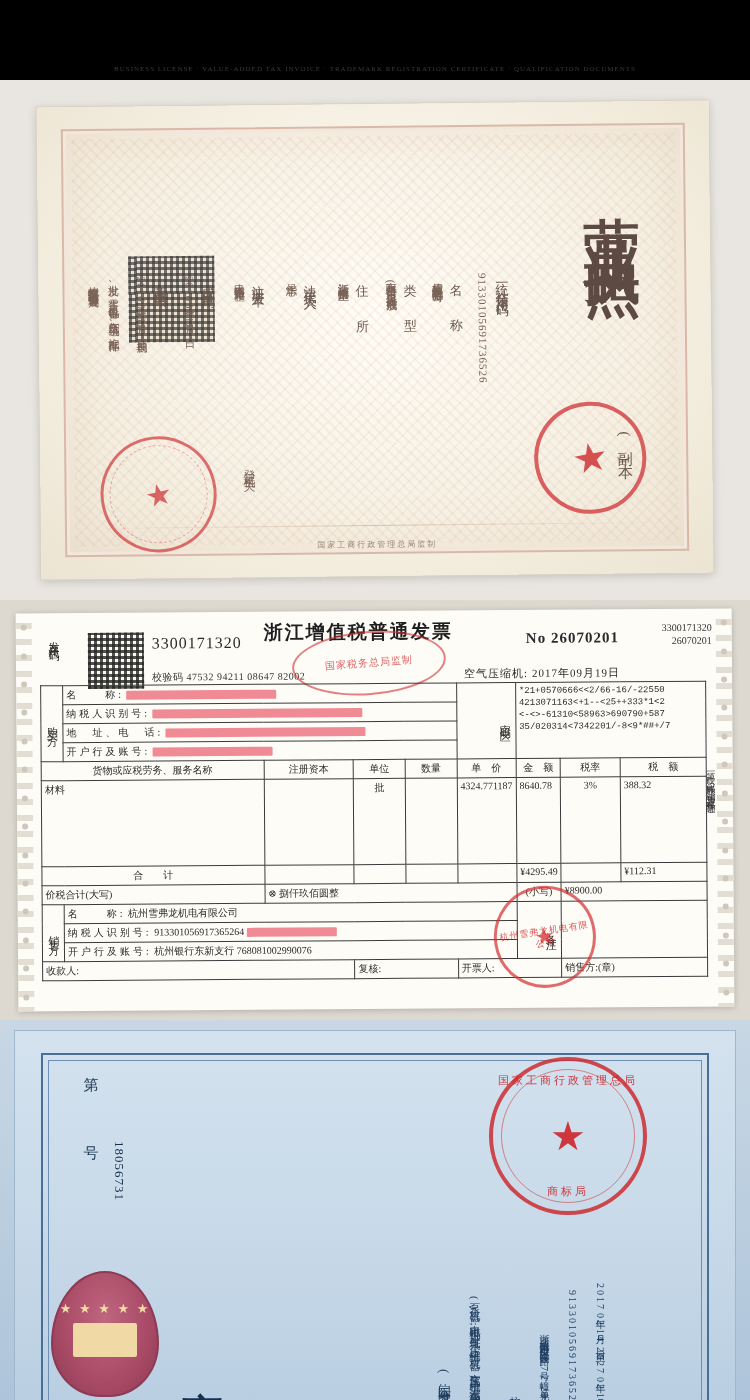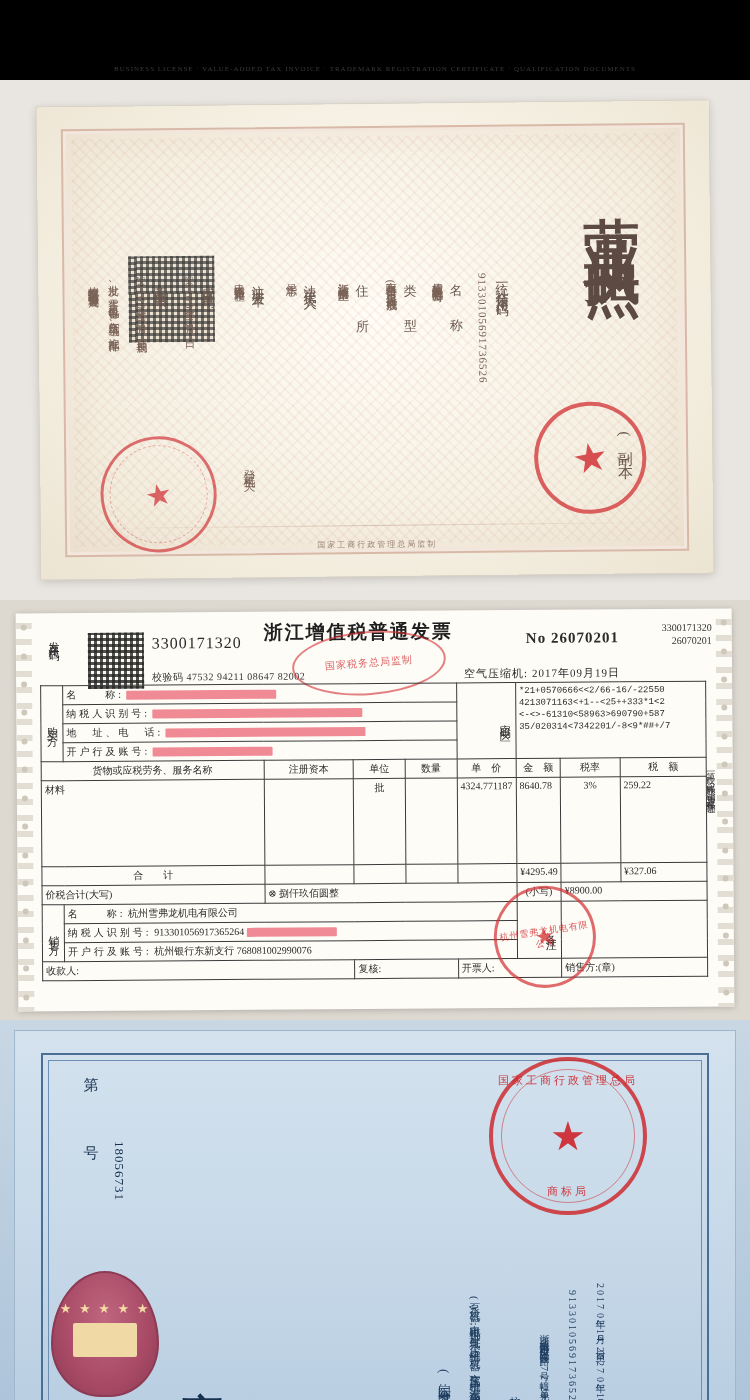--- a/index.html
+++ b/index.html
@@ -416,32 +416,32 @@
           </tr>
 
           <tr class="tall">
             <td colspan="2">材料</td>
             <td></td>
             <td class="ctr">批</td>
             <td class="ctr"></td>
             <td class="ctr">4324.771187</td>
             <td class="rgt">8640.78</td>
             <td class="ctr">3%</td>
-            <td class="rgt">259.22</td>
+            <td class="rgt">388.32</td>
           </tr>
 
           <tr>
             <td colspan="2" class="ctr">合　　计</td>
             <td></td>
             <td></td>
             <td></td>
             <td></td>
             <td class="rgt">¥4295.49</td>
             <td></td>
-            <td class="rgt">¥327.06</td>
+            <td class="rgt">¥112.31</td>
           </tr>
 
           <tr>
             <td colspan="2">价税合计(大写)</td>
             <td colspan="4">⊗ 捌仟玖佰圆整</td>
             <td colspan="1" class="ctr">(小写)</td>
             <td colspan="2">¥8900.00</td>
           </tr>
 
           <tr>

